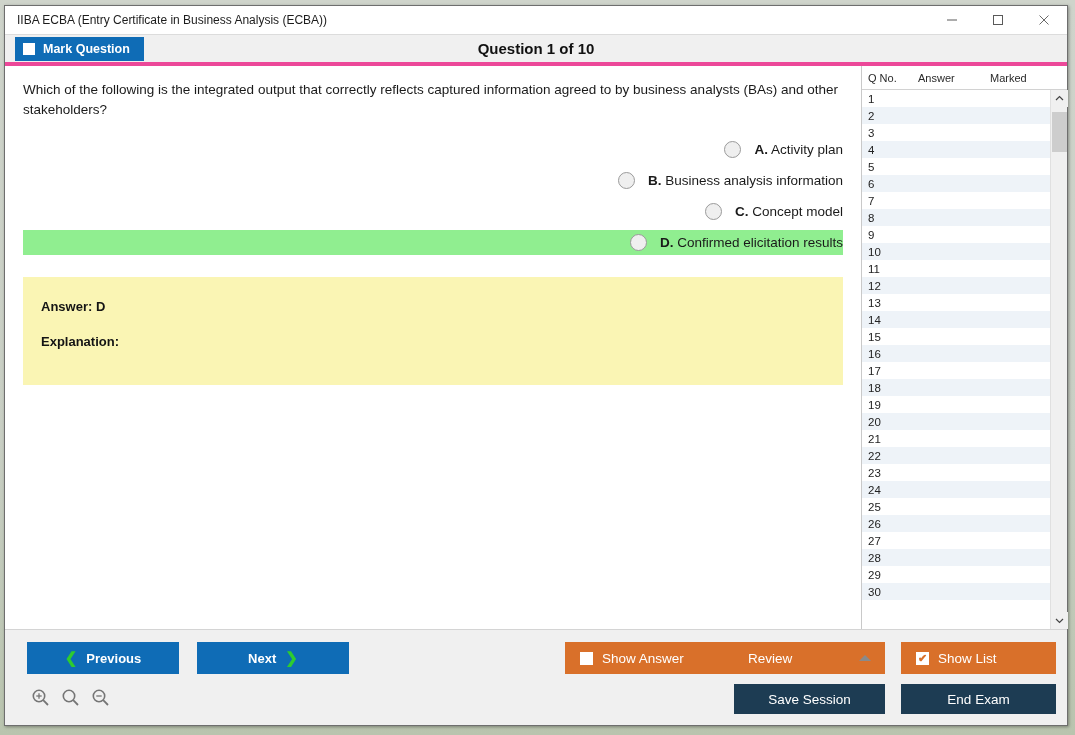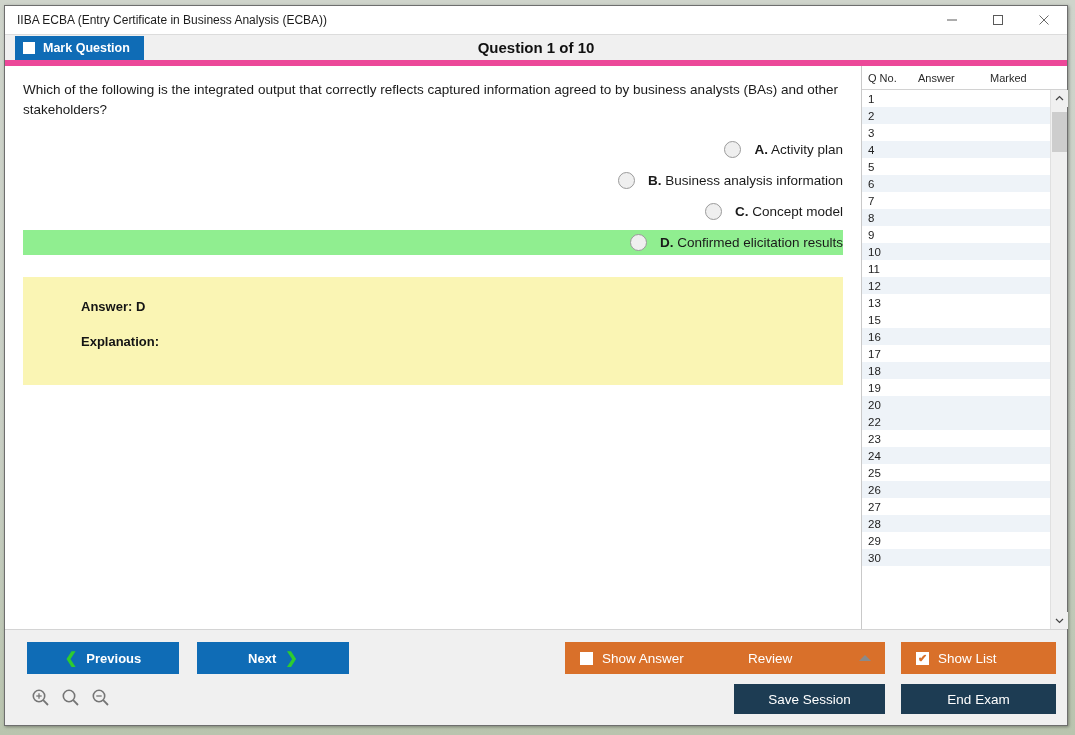--- a/index.html
+++ b/index.html
@@ -43,21 +43,21 @@
   .wincontrols .wc {
     width: 46px; height: 28px;
     display: flex; align-items: center; justify-content: center;
     color: #5a5a5a;
   }
   
   .headerband {
     flex: 0 0 32px;
     background: #f0f0f0;
     border-top: 1px solid #dcdcdc;
-    border-bottom: 6px solid #ec4899;
+    border-bottom: 4px solid #ec4899;
     display: flex; align-items: center;
     position: relative;
     padding: 0 10px;
   }
   .markbtn {
     background: #0f6cb6;
     color: #ffffff;
     border: none;
     height: 24px;
     padding: 0 14px 0 8px;
@@ -124,21 +124,20 @@
     margin-top: 22px;
     background: #faf5b4;
     height: 108px;
     padding: 22px 0 0 18px;
   }
   .answerbox .line {
     font-size: 13px;
     font-weight: bold;
     color: #141414;
     margin-bottom: 20px;
-    margin-left: 40px;
   }
   
   .listpane {
     flex: 0 0 201px;
     border-left: 1px solid #c9c9c9;
     display: flex; flex-direction: column;
     background: #ffffff;
     margin-top: 0;
   }
   .listhead {
@@ -362,20 +361,25 @@
               <div class="lrow alt">
                 <span class="n">12</span>
                 <span class="a"></span>
                 <span class="m"></span>
               </div>
               <div class="lrow">
                 <span class="n">13</span>
                 <span class="a"></span>
                 <span class="m"></span>
               </div>
+              <div class="lrow alt">
+                <span class="n">14</span>
+                <span class="a"></span>
+                <span class="m"></span>
+              </div>
               <div class="lrow">
                 <span class="n">15</span>
                 <span class="a"></span>
                 <span class="m"></span>
               </div>
               <div class="lrow alt">
                 <span class="n">16</span>
                 <span class="a"></span>
                 <span class="m"></span>
               </div>
@@ -389,20 +393,25 @@
                 <span class="a"></span>
                 <span class="m"></span>
               </div>
               <div class="lrow">
                 <span class="n">19</span>
                 <span class="a"></span>
                 <span class="m"></span>
               </div>
               <div class="lrow alt">
                 <span class="n">20</span>
+                <span class="a"></span>
+                <span class="m"></span>
+              </div>
+              <div class="lrow">
+                <span class="n">21</span>
                 <span class="a"></span>
                 <span class="m"></span>
               </div>
               <div class="lrow alt">
                 <span class="n">22</span>
                 <span class="a"></span>
                 <span class="m"></span>
               </div>
               <div class="lrow">
                 <span class="n">23</span>

